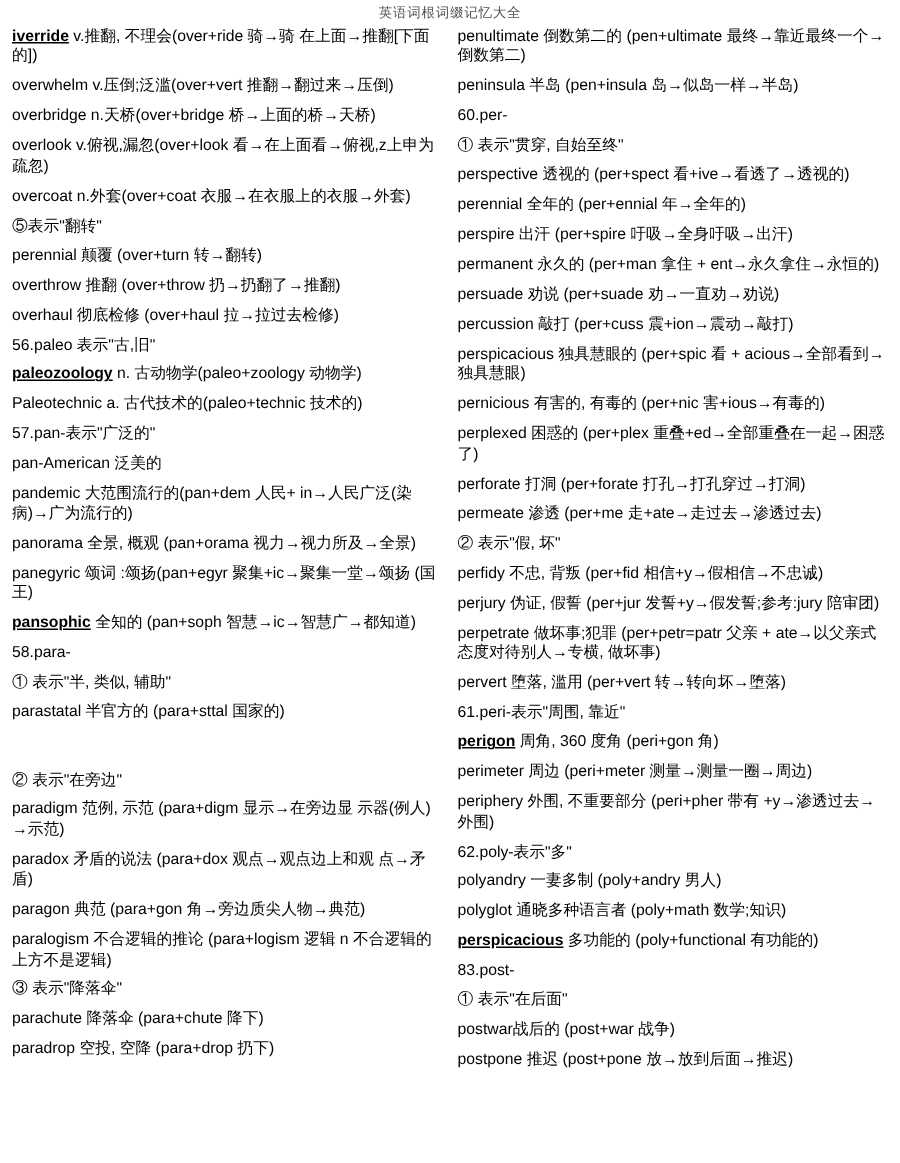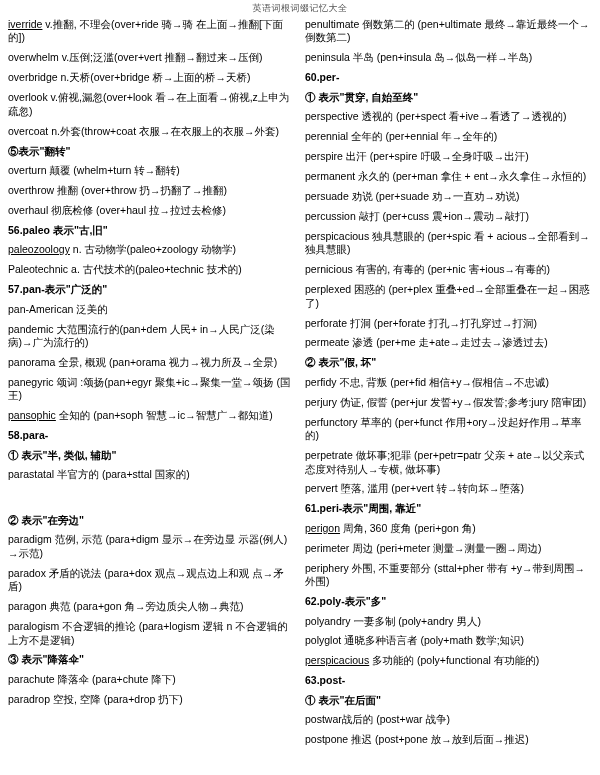--- a/index.html
+++ b/index.html
@@ -34,47 +34,48 @@
     width: 287px;
     box-sizing: border-box;
   }
   .entry {
     margin: 0 0 6.5px 0;
     line-height: 1.28;
     font-size: 10.5px;
     word-wrap: break-word;
   }
   .heading {
-    font-weight: bold;
+    font-weight: normal;
     margin: 0 0 6px 0;
     line-height: 1.28;
     font-size: 10.5px;
   }
   .u {
     text-decoration: underline;
+    font-weight: bold;
   }
   .spacer-lg { height: 26px; }
   .spacer-sm { height: 10px; }
 </style>
 </head>
 <body>
 
 <div class="page-header">
   <span>英语词根词缀记忆大全</span>
 </div>
 
 <div class="columns">
   <div class="col" id="left-col">
       <div class="entry"><span class="u">iverride</span> v.推翻, 不理会(over+ride 骑→骑 在上面→推翻[下面的])</div>
       <div class="entry">overwhelm v.压倒;泛滥(over+vert 推翻→翻过来→压倒)</div>
       <div class="entry">overbridge n.天桥(over+bridge 桥→上面的桥→天桥)</div>
       <div class="entry">overlook v.俯视,漏忽(over+look 看→在上面看→俯视,z上申为疏忽)</div>
-      <div class="entry">overcoat n.外套(throw+coat 衣服→在衣服上的衣服→外套)</div>
+      <div class="entry">overcoat n.外套(over+coat 衣服→在衣服上的衣服→外套)</div>
       <div class="heading">⑤表示"翻转"</div>
-      <div class="entry">overturn 颠覆 (whelm+turn 转→翻转)</div>
+      <div class="entry">perennial 颠覆 (over+turn 转→翻转)</div>
       <div class="entry">overthrow 推翻 (over+throw 扔→扔翻了→推翻)</div>
       <div class="entry">overhaul 彻底检修 (over+haul 拉→拉过去检修)</div>
       <div class="heading">56.paleo 表示"古,旧"</div>
       <div class="entry"><span class="u">paleozoology</span> n. 古动物学(paleo+zoology 动物学)</div>
       <div class="entry">Paleotechnic a. 古代技术的(paleo+technic 技术的)</div>
       <div class="heading">57.pan-表示"广泛的"</div>
       <div class="entry">pan-American 泛美的</div>
       <div class="entry">pandemic 大范围流行的(pan+dem 人民+ in→人民广泛(染病)→广为流行的)</div>
       <div class="entry">panorama 全景, 概观 (pan+orama 视力→视力所及→全景)</div>
       <div class="entry">panegyric 颂词 :颂扬(pan+egyr 聚集+ic→聚集一堂→颂扬 (国王)</div>
@@ -104,30 +105,29 @@
       <div class="entry">persuade 劝说 (per+suade 劝→一直劝→劝说)</div>
       <div class="entry">percussion 敲打 (per+cuss 震+ion→震动→敲打)</div>
       <div class="entry">perspicacious 独具慧眼的 (per+spic 看 + acious→全部看到→独具慧眼)</div>
       <div class="entry">pernicious 有害的, 有毒的 (per+nic 害+ious→有毒的)</div>
       <div class="entry">perplexed 困惑的 (per+plex 重叠+ed→全部重叠在一起→困惑了)</div>
       <div class="entry">perforate 打洞 (per+forate 打孔→打孔穿过→打洞)</div>
       <div class="entry">permeate 渗透 (per+me 走+ate→走过去→渗透过去)</div>
       <div class="heading">② 表示"假, 坏"</div>
       <div class="entry">perfidy 不忠, 背叛 (per+fid 相信+y→假相信→不忠诚)</div>
       <div class="entry">perjury 伪证, 假誓 (per+jur 发誓+y→假发誓;参考:jury 陪审团)</div>
-      <div class="entry">perfunctory 草率的 (per+funct 作用+ory→没起好作用→草率的)</div>
       <div class="entry">perpetrate 做坏事;犯罪 (per+petr=patr 父亲 + ate→以父亲式态度对待别人→专横, 做坏事)</div>
       <div class="entry">pervert 堕落, 滥用 (per+vert 转→转向坏→堕落)</div>
       <div class="heading">61.peri-表示"周围, 靠近"</div>
       <div class="entry"><span class="u">perigon</span> 周角, 360 度角 (peri+gon 角)</div>
       <div class="entry">perimeter 周边 (peri+meter 测量→测量一圈→周边)</div>
-      <div class="entry"> periphery 外围, 不重要部分 (sttal+pher 带有 +y→带到周围→外围)</div>
+      <div class="entry"> periphery 外围, 不重要部分 (peri+pher 带有 +y→渗透过去→外围)</div>
       <div class="heading">62.poly-表示"多"</div>
       <div class="entry">polyandry 一妻多制 (poly+andry 男人)</div>
       <div class="entry">polyglot 通晓多种语言者 (poly+math 数学;知识)</div>
       <div class="entry"><span class="u">perspicacious</span> 多功能的 (poly+functional 有功能的)</div>
-      <div class="heading">63.post-</div>
+      <div class="heading">83.post-</div>
       <div class="heading">① 表示"在后面"</div>
       <div class="entry">postwar战后的 (post+war 战争)</div>
       <div class="entry">postpone 推迟 (post+pone 放→放到后面→推迟)</div>
       <div class="spacer-sm"></div>
     </div>
 </div>
 
 </body></html>

